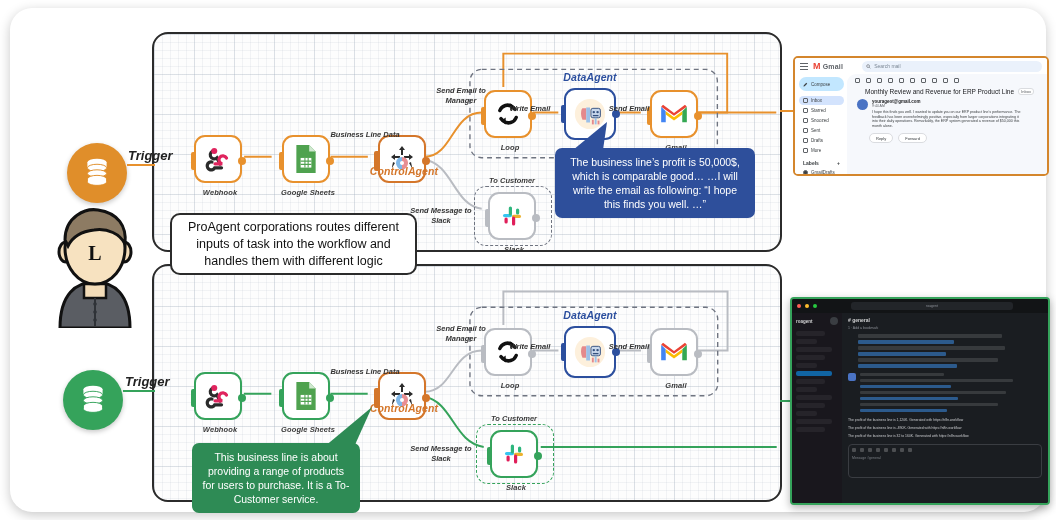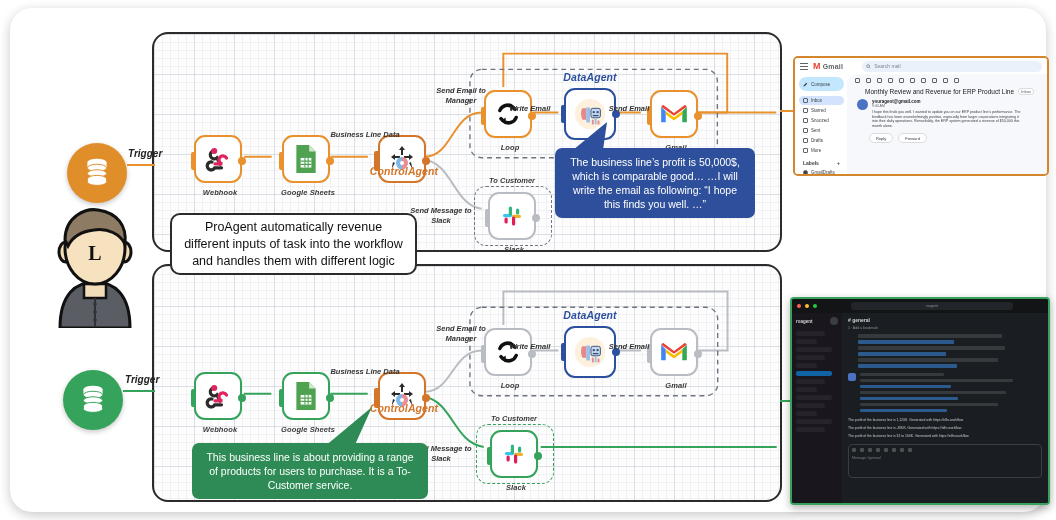--- a/index.html
+++ b/index.html
@@ -94,21 +94,21 @@
   }
 
   
   .db-circle{
     position:absolute; width:60px; height:60px; border-radius:50%;
     display:flex; align-items:center; justify-content:center;
     box-shadow:0 2px 5px rgba(0,0,0,.22);
   }
   .db-orange{ background:#e08e2a; } .db-green{ background:#35a35b; }
   .trigger-label{
-    position:absolute; font-size:10px; font-style:italic; font-weight:700; color:#222;
+    position:absolute; font-size:13px; font-style:italic; font-weight:700; color:#222;
   }
 
   
   .shot{ position:absolute; }
   #gmail-shot{ left:783px; top:48px; width:256px; height:120px;
     border:2.2px solid #d4862c; border-radius:5px; background:#fff; overflow:hidden; }
   #slack-shot{ left:780px; top:289px; width:260px; height:208px;
     border:2.2px solid #35a35b; border-radius:4px; background:#1a1d21; overflow:hidden;
     box-shadow:0 3px 9px rgba(0,0,0,.3);}
 
@@ -476,29 +476,29 @@
   </div>
 
 
   <div class="callout blue" style="left:545px; top:140px; width:200px;">
     <span>The business line’s profit is 50,000$, which is comparable good… …I will write the email as following: “I hope this finds you well. …”</span>
     <svg style="position:absolute; left:12px; top:-26px; width:42px; height:30px;">
       <path d="M40 0 L6 28 L36 28 Z" fill="#2e4f9b"></path>
     </svg>
   </div>
 
-  <div class="callout green" style="left:182px; top:435px; width:236px;">
+  <div class="callout green" style="left:182px; top:435px; width:168px;">
     <span>This business line is about providing a range of products for users to purchase. It is a To-Customer service.</span>
     <svg style="position:absolute; left:122px; top:-36px; width:62px; height:42px;">
       <path d="M58 0 L10 40 L40 40 Z" fill="#2e8b55"></path>
     </svg>
   </div>
 
   <div id="callout-center">
-    <span>ProAgent automatically revenue different inputs of task into the workflow and handles them with different logic</span>
+    <span>ProAgent corporations routes different inputs of task into the workflow and handles them with different logic</span>
   </div>
 
   <svg style="position:absolute; left:770px; top:95px; width:22px; height:16px;">
     <line x1="0" y1="8" x2="13" y2="8" stroke="#e8912d" stroke-width="2"></line>
     <path d="M13 3 L20 8 L13 13z" fill="#e8912d"></path>
   </svg>
   <svg style="position:absolute; left:770px; top:385px; width:22px; height:16px;">
     <line x1="0" y1="8" x2="13" y2="8" stroke="#35a35b" stroke-width="2"></line>
     <path d="M13 3 L20 8 L13 13z" fill="#35a35b"></path>
   </svg>

